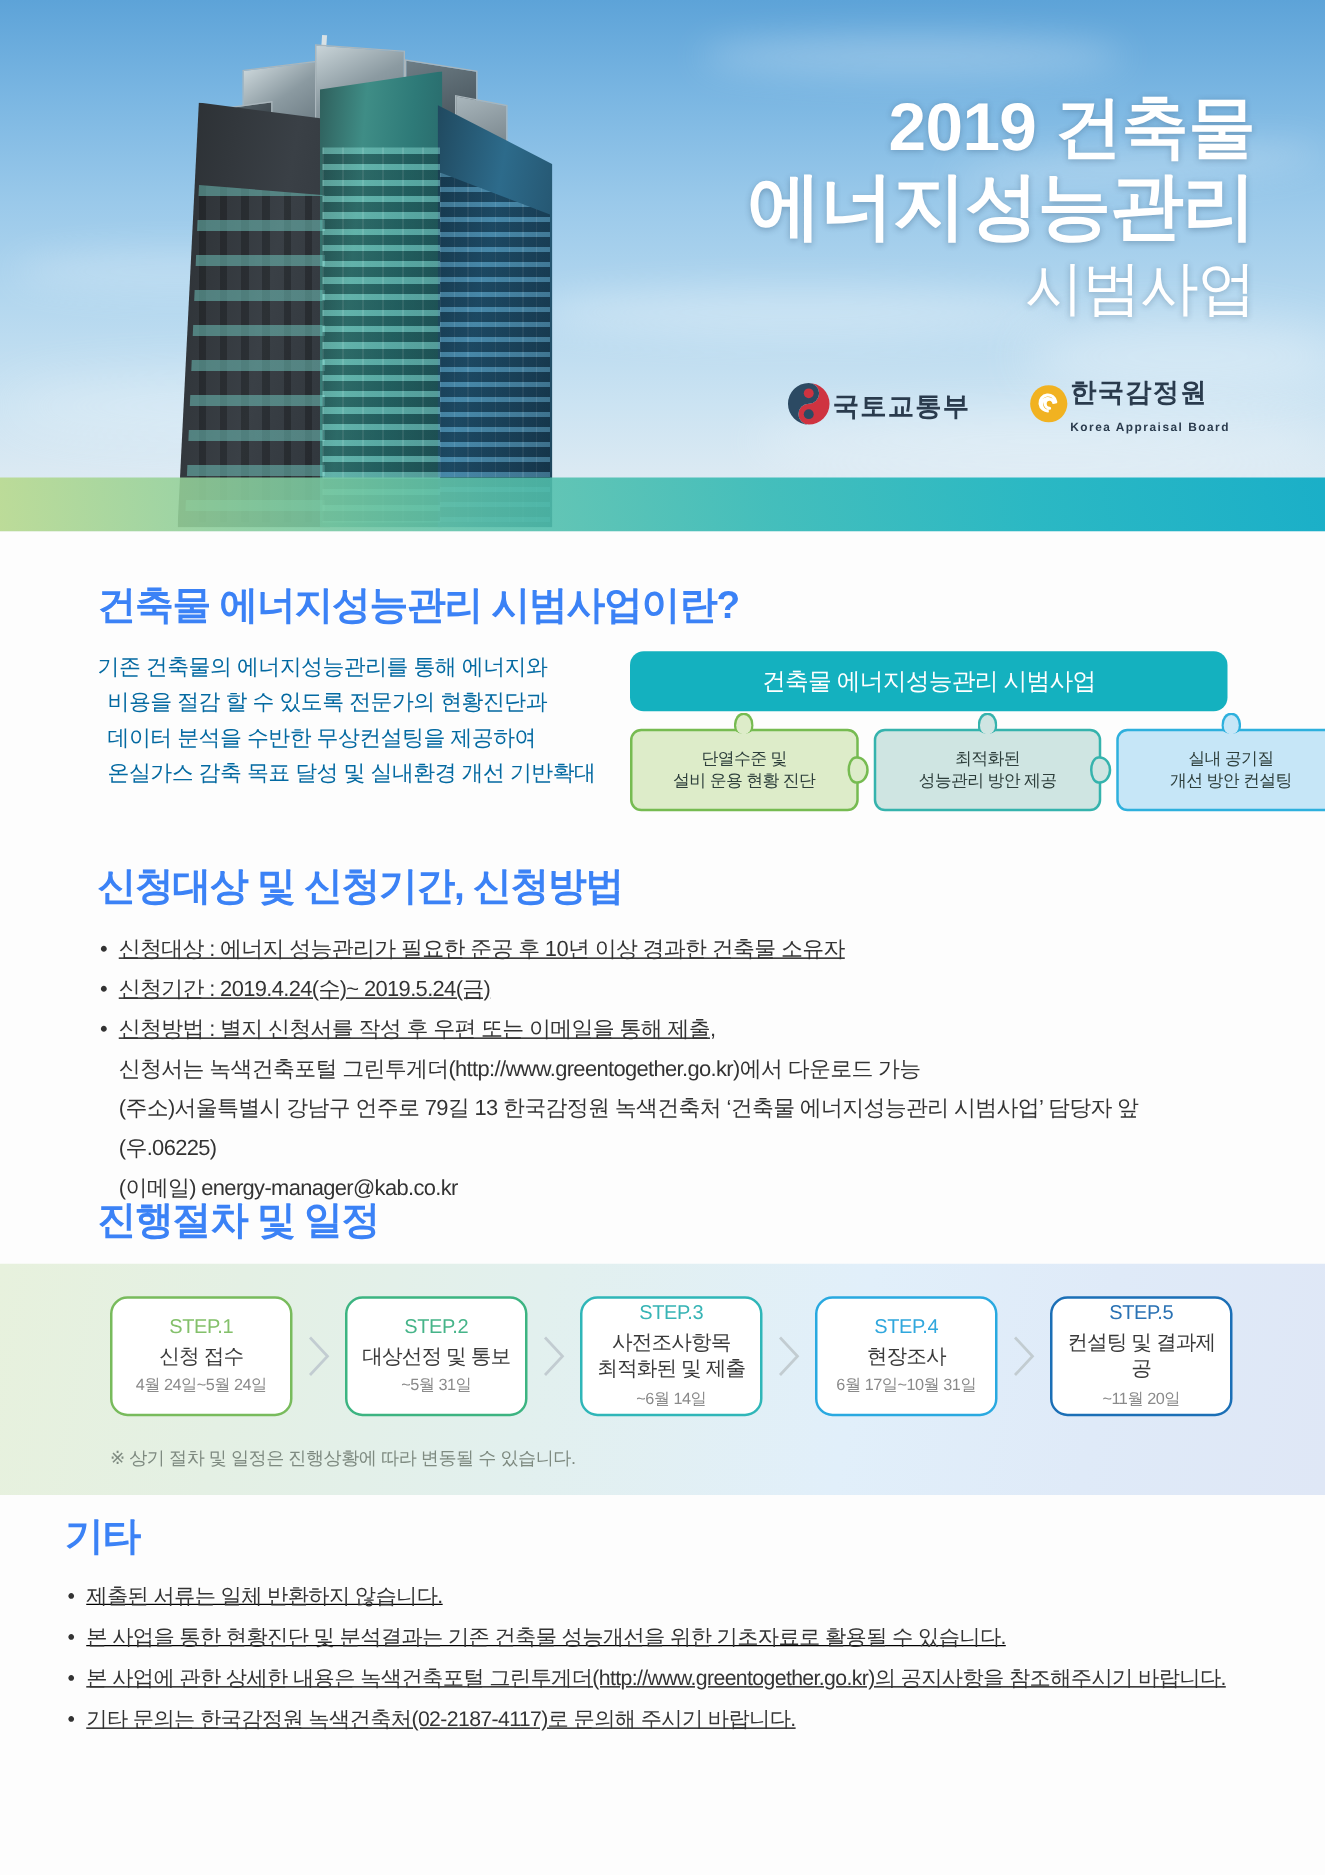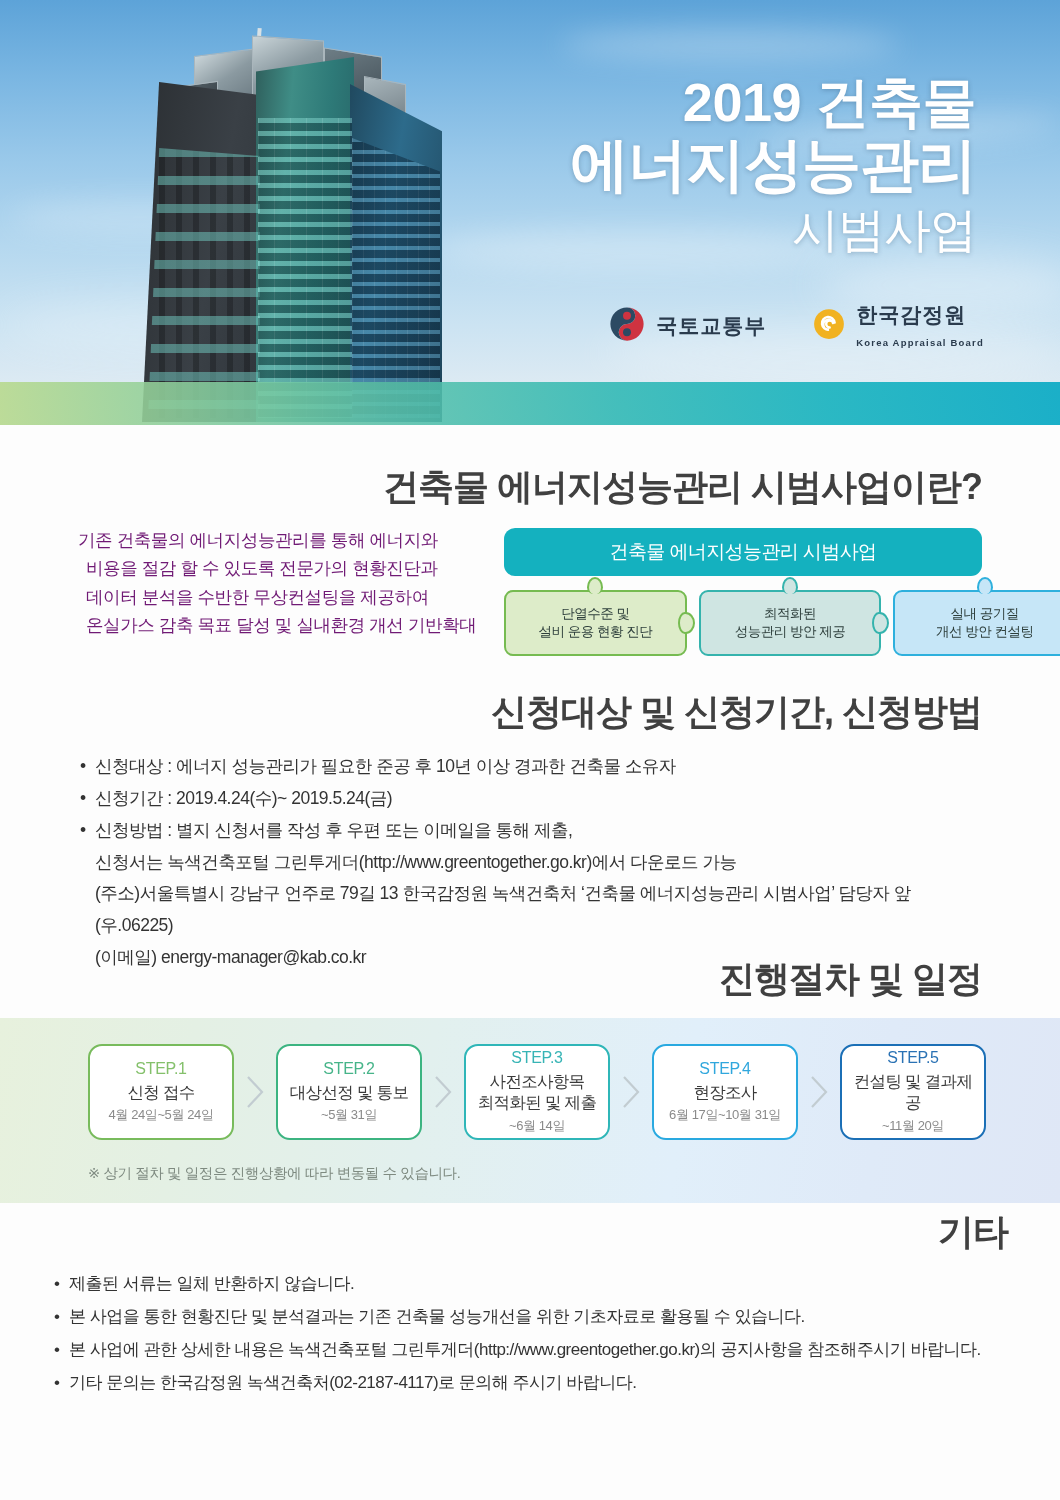--- a/index.html
+++ b/index.html
@@ -126,67 +126,66 @@
     width: 1060px; height: 47px;
     background: linear-gradient(90deg,
        #b7d98c 0%, #8fcf9b 16%, #5cc2aa 36%,
        #2fb8b4 58%, #12b1bd 78%, #00a7c2 100%);
     opacity: .88;
   }
 
   
   .hero-title {
     position: absolute;
-    right: 84px; top: 74px;
+    right: 56px; top: 74px;
     width: 560px;
     text-align: right;
     color: #ffffff;
     line-height: 1.05;
     text-shadow: 0 1px 5px rgba(30,60,90,.30);
   }
   .hero-l1 { font-size: 54px; font-weight: 700; letter-spacing: -0.5px; }
   .hero-l1 .yr { font-weight: 700; }
   .hero-l2 { font-size: 59px; font-weight: 700; letter-spacing: -1px; margin-top: 4px; }
   .hero-l3 { font-size: 47px; font-weight: 400; letter-spacing: -1px; margin-top: 8px; }
 
   
   .logos {
     position: absolute;
     right: 76px; top: 304px;
     display: flex; align-items: center; gap: 46px;
   }
-  .logo { display: flex; align-items: center; gap: 10px; }
+  .logo { display: flex; align-items: center; }
   .logo-text { display: flex; flex-direction: column; line-height: 1; }
   .logo-ko {
     font-size: 21px; font-weight: 700; color: #2a3b4d; letter-spacing: 1px;
   }
   .logo-en {
     font-size: 9.5px; font-weight: 700; color: #2a3b4d; letter-spacing: 1.2px; margin-top: 13px;
   }
 
   
   .section { position: absolute; left: 0; width: 1060px; }
 
   h2.sec-title {
-    font-size: 36px;
+    font-size: 31px;
     font-weight: 700;
-    color: #404040;
+    color: #3b82f6;
     letter-spacing: -1px;
     margin-bottom: 14px;
-    text-align: right;
   }
 
   
   .sec1 { top: 463px; padding: 0 78px; }
   .sec1-body { display: flex; align-items: flex-start; gap: 18px; margin-top: 12px; }
   .intro-text {
     width: 400px;
     font-size: 17.5px;
     line-height: 1.62;
-    color: #701a75;
+    color: #0369a1;
     letter-spacing: -0.4px;
   }
   .intro-text div:nth-child(n+2) { padding-left: 8px; }
 
   
   .diagram { position: relative; width: 486px; height: 130px; margin-top: 2px; }
   .dia-head {
     position: absolute; left: 8px; top: 0;
     width: 478px; height: 48px;
     background: #14b1bf;
@@ -227,21 +226,21 @@
     position: absolute; right: -10px; top: 50%;
     width: 17px; height: 22px; margin-top: -11px;
     border-radius: 40% 55% 55% 40% / 50% 50% 50% 50%;
     z-index: 2;
   }
   .p1 .knob { background: #ddecc9; border: 2px solid #76bb51; }
   .p2 .knob { background: #cfe5e2; border: 2px solid #35b3ad; }
 
   
   .sec2 { top: 688px; padding: 0 78px; }
-  ul.bullets { list-style: none; }
+  ul.bullets { list-style: none; text-decoration: underline; }
   ul.bullets > li {
     position: relative;
     padding-left: 17px;
     font-size: 17.5px;
     line-height: 1.82;
     color: #333333;
     letter-spacing: -0.5px;
   }
   ul.bullets > li::before {
     content: "•";

